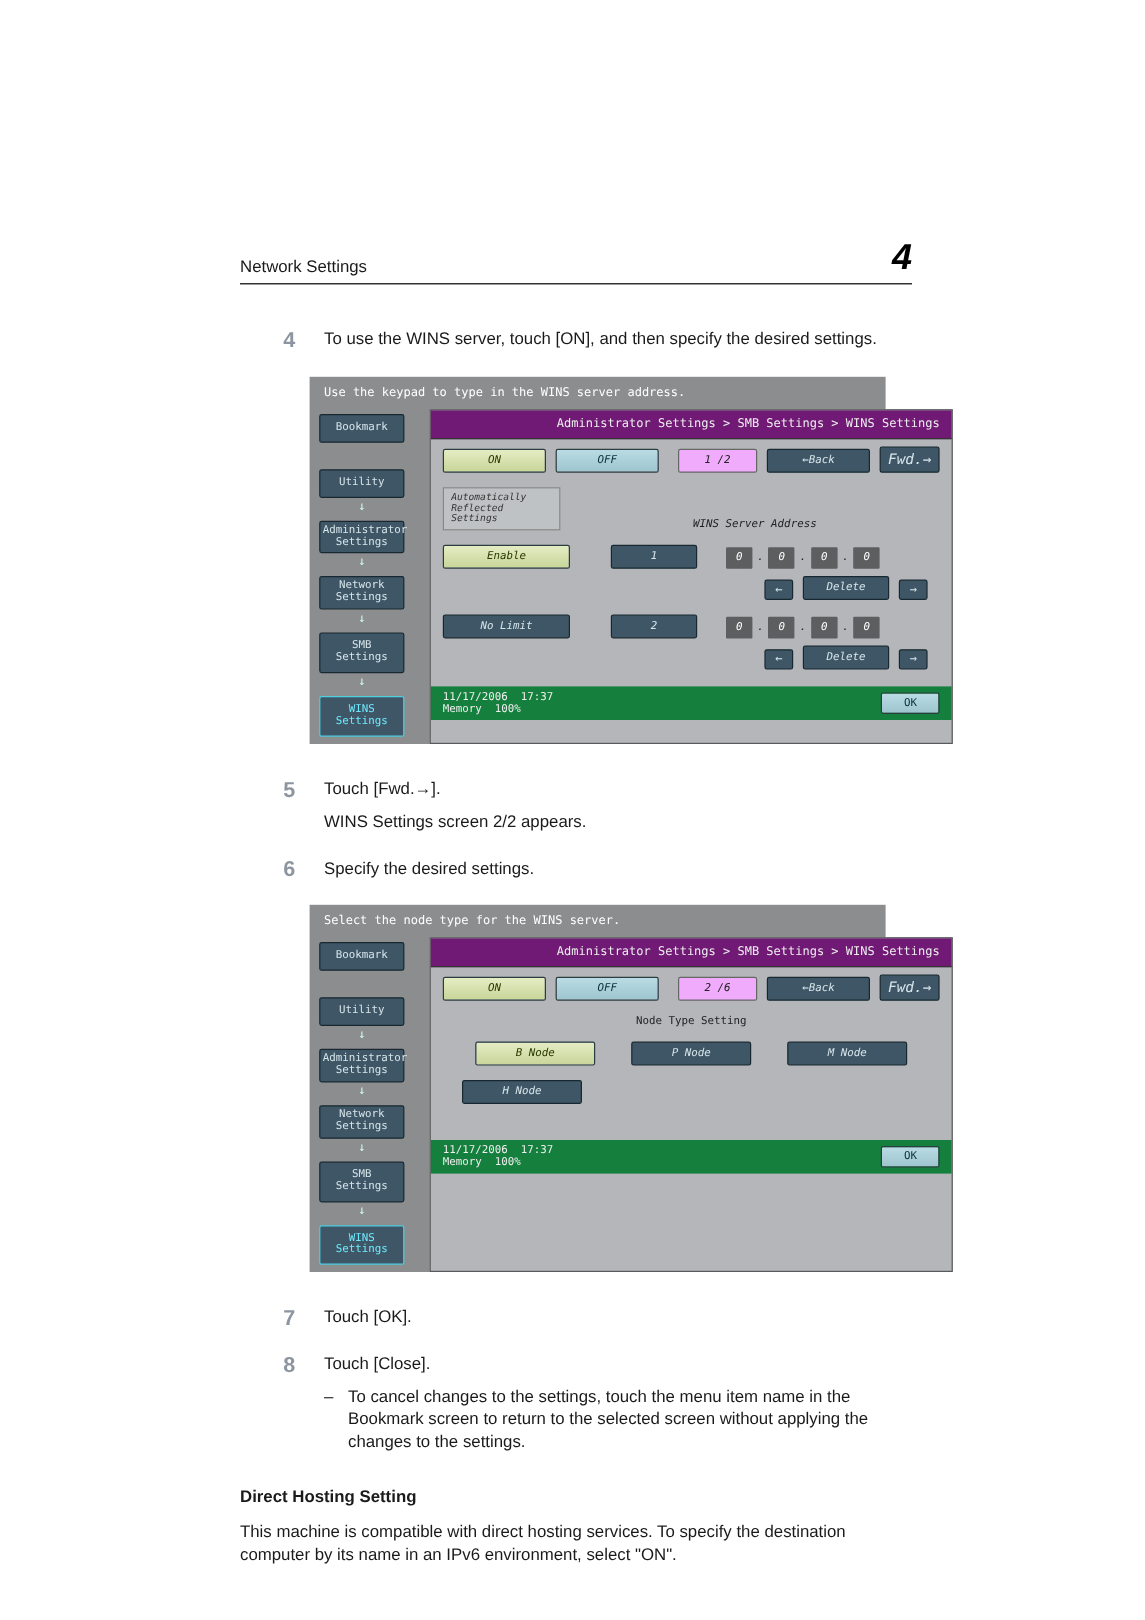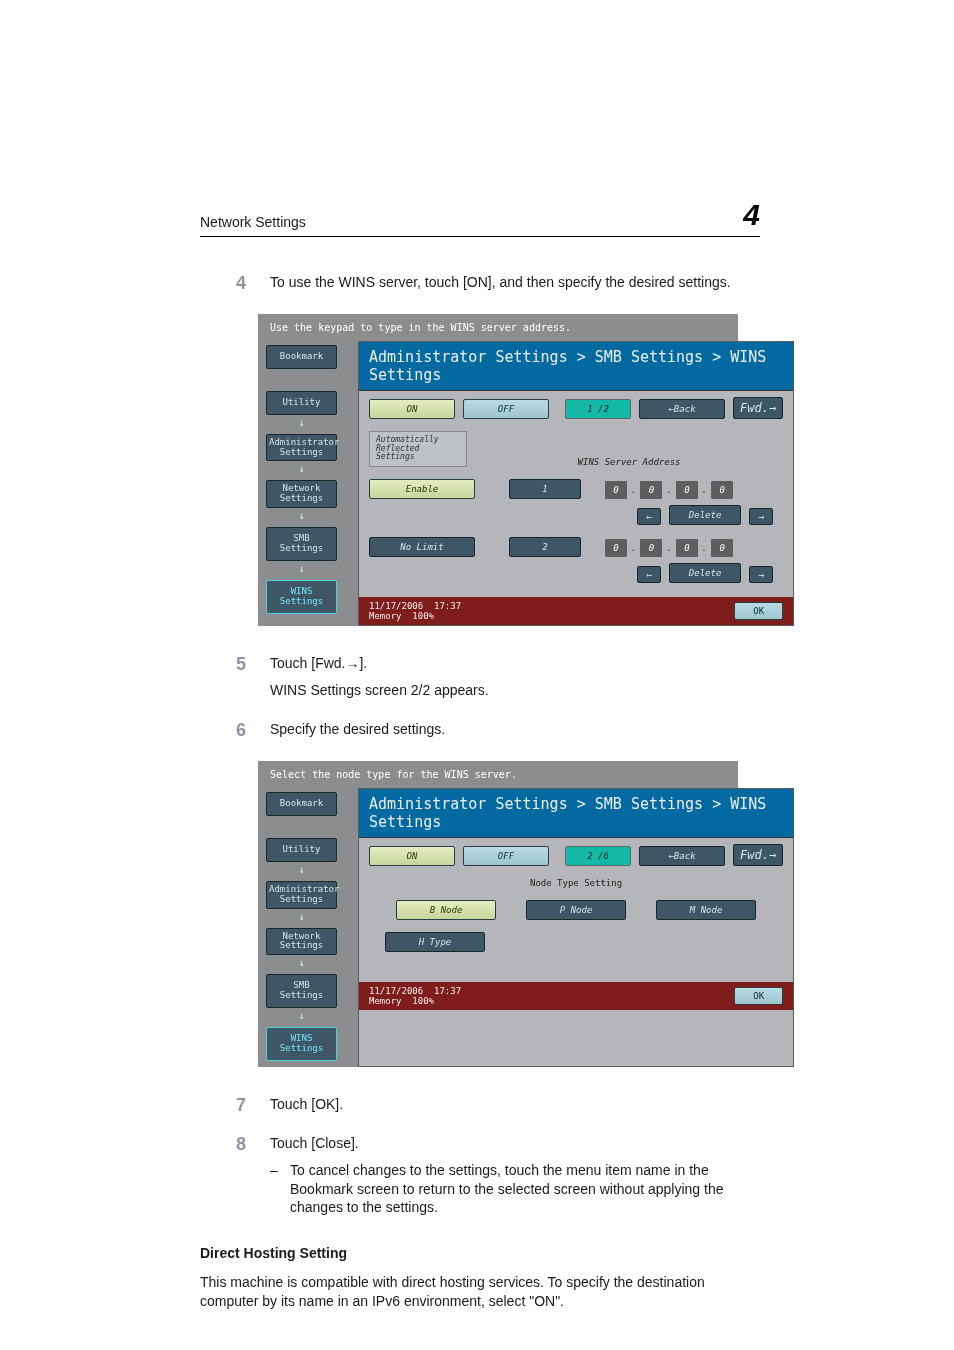--- a/index.html
+++ b/index.html
@@ -123,25 +123,26 @@
     padding: 2px 0 6px 0;
   }
   .main-area {
     flex: 1;
     background: #b4b6b9;
     color: #222;
     border: 1px solid #5a5a5a;
     padding: 0;
   }
   .breadcrumb-bar {
-    background: #0369a1;
+    background: #701a75;
     color: #eee;
-    font-size: 15px;
+    font-size: 10px;
     padding: 6px 10px;
     border-bottom: 1px solid #333;
+    text-align: right;
   }
   .row {
     display: flex;
     align-items: flex-end;
     gap: 8px;
     padding: 6px 10px;
     font-style: italic;
   }
   .ui-btn {
     background: linear-gradient(#b9dbe4, #9ec5cf);
@@ -161,21 +162,21 @@
   .ui-btn.sel {
     background: linear-gradient(#e4edc3, #c8d59a);
     color: #2a3a00;
   }
   .ui-pill {
     display: inline-block;
     padding: 4px 8px;
     min-width: 48px;
     text-align: center;
     border: 1px solid #666;
-    background: #14b8a6;
+    background: #f0abfc;
     color: #222;
     font-size: 9px;
     border-radius: 2px;
   }
   .ui-label {
     font-size: 9px;
     color: #222;
   }
   .ip-digits {
     display: flex;
@@ -197,21 +198,21 @@
     color: #d6e5ea;
     border: 1px solid #182830;
     padding: 2px 8px;
     font-size: 10px;
     border-radius: 2px;
   }
   .status-bar {
     display: flex;
     justify-content: space-between;
     align-items: center;
-    background: #7f1d1d;
+    background: #15803d;
     color: #eee;
     font-size: 9px;
     padding: 4px 10px;
   }
   .ok-btn {
     background: linear-gradient(#b9dbe4, #9ec5cf);
     color: #08313a;
     border: 1px solid #2c3d42;
     padding: 3px 18px;
     border-radius: 2px;
@@ -393,21 +394,21 @@
                 <span>Fwd.→</span>
               </span>
           </div>
           <div class="section-title-bar">Node Type Setting</div>
           <div class="row" style="justify-content:center; gap:30px; padding-top:10px;">
             <span class="ui-btn sel" style="min-width:78px">B Node</span>
             <span class="ui-btn dark" style="min-width:78px">P Node</span>
             <span class="ui-btn dark" style="min-width:78px">M Node</span>
           </div>
           <div class="row" style="padding-left:26px;">
-            <span class="ui-btn dark" style="min-width:78px">H Type</span>
+            <span class="ui-btn dark" style="min-width:78px">H Node</span>
           </div>
           <div style="height:24px"></div>
           <div class="status-bar">
             <span>
               <span>11/17/2006</span>&nbsp;&nbsp;<span>17:37</span><br>
               <span>Memory</span>&nbsp;&nbsp;<span>100%</span>
             </span>
             <span class="ok-btn">OK</span>
           </div>
         </div>

